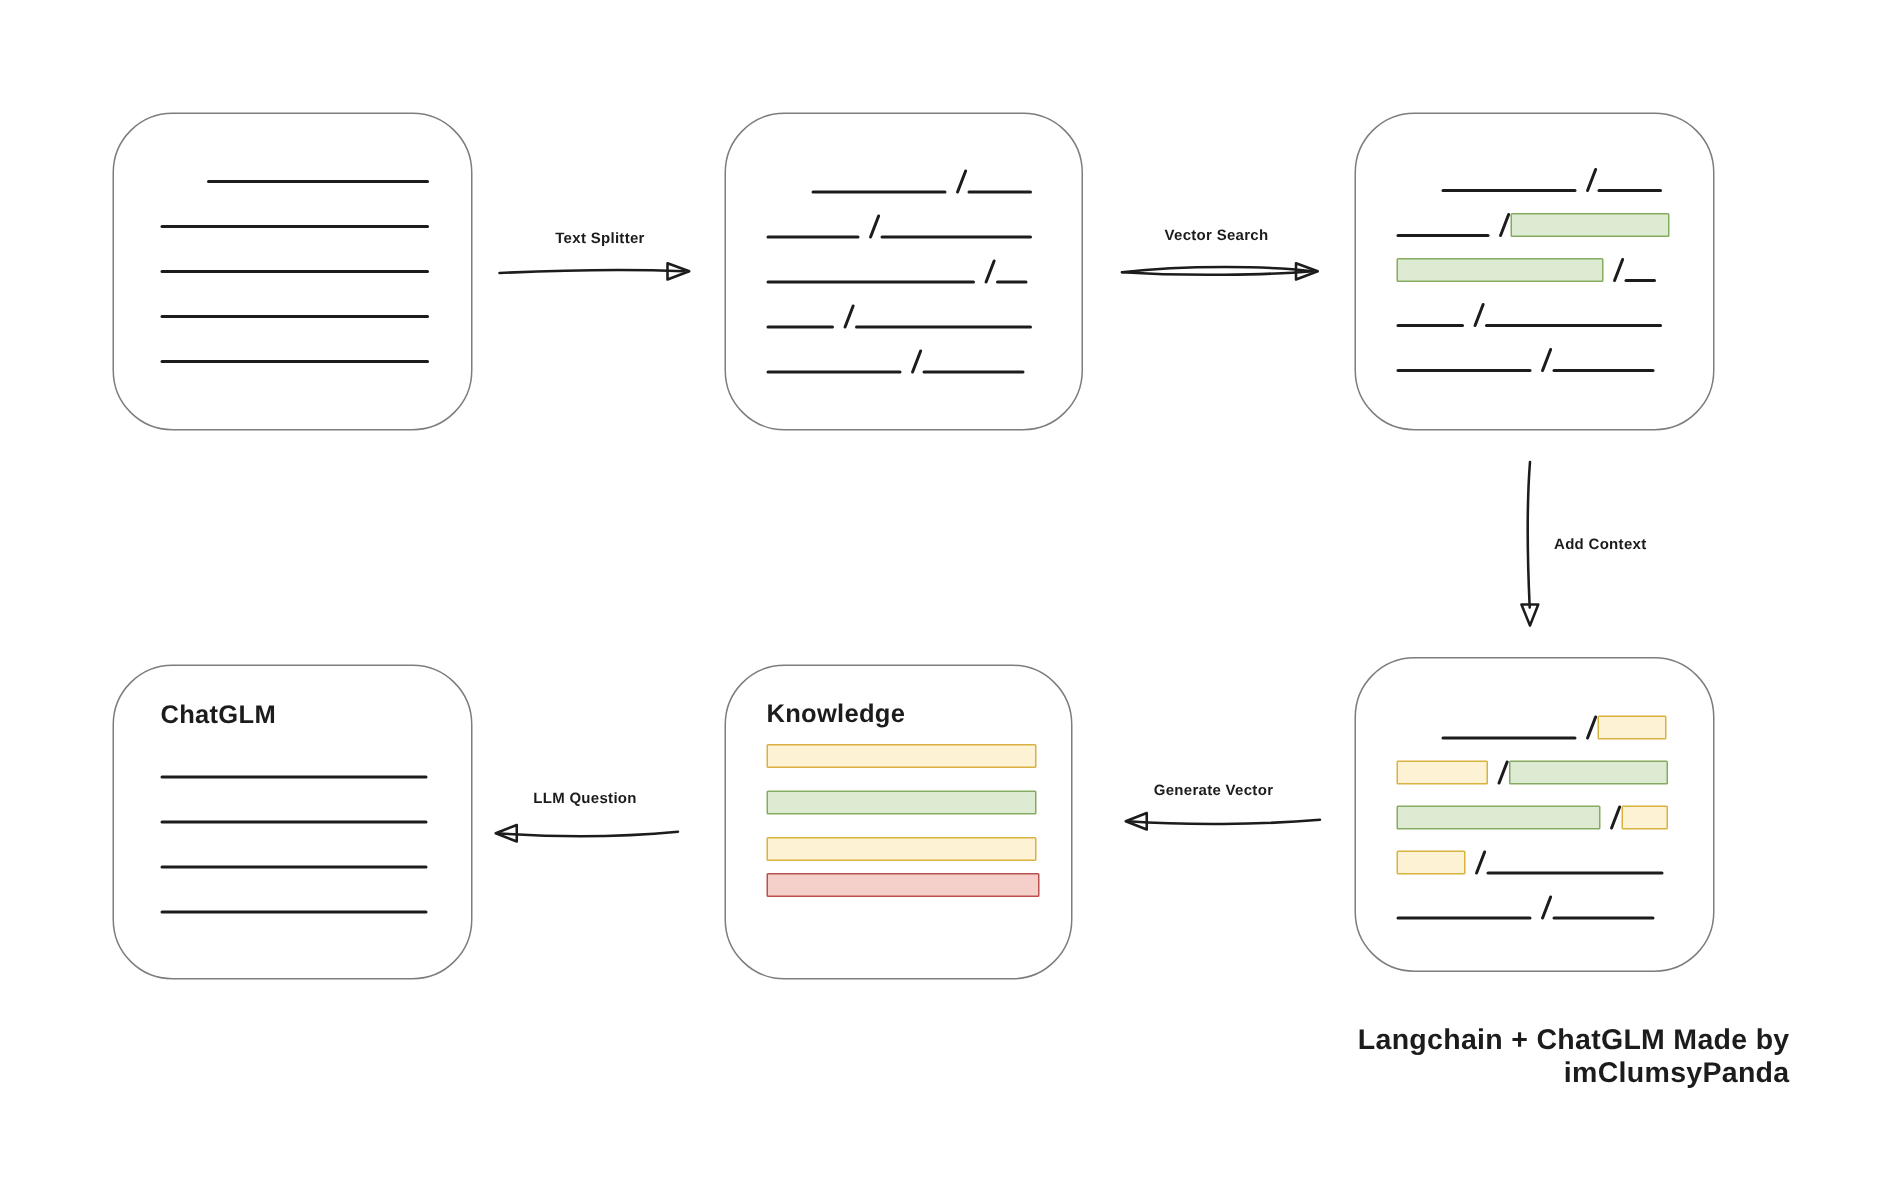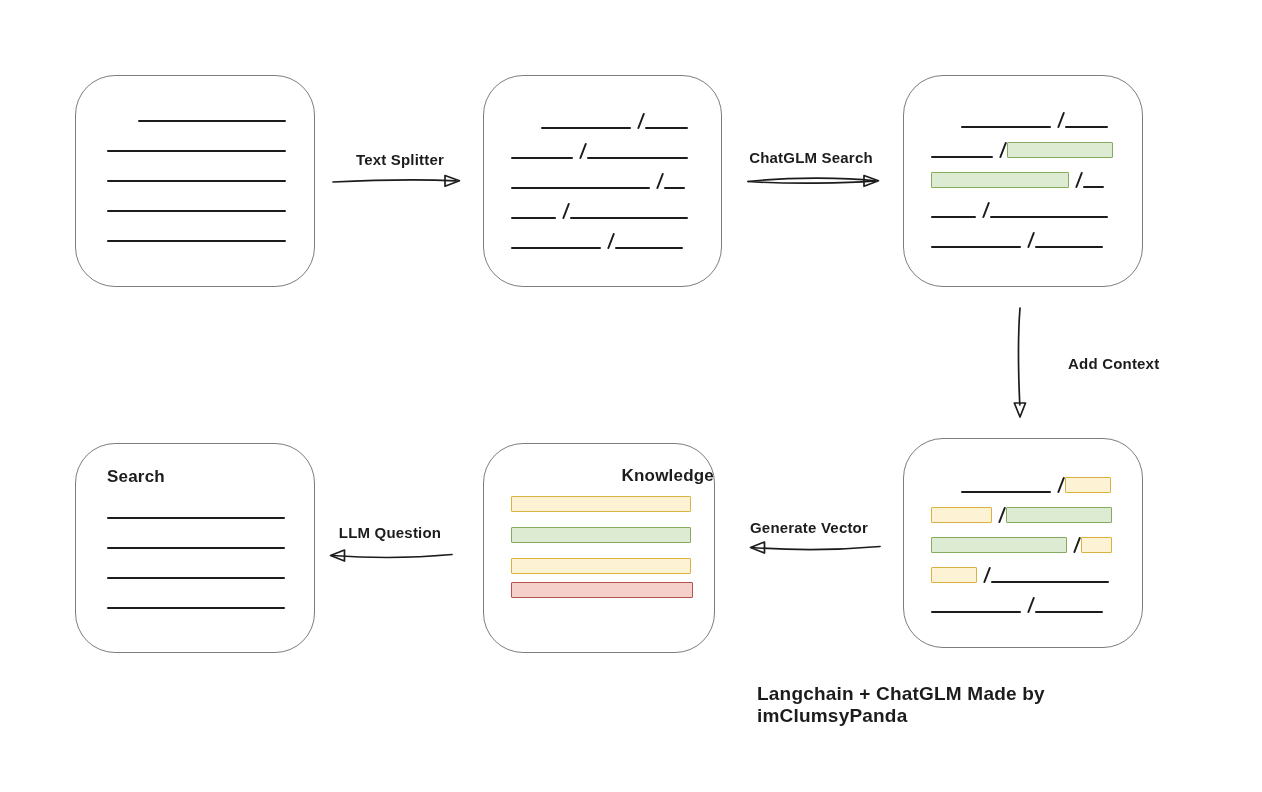--- a/index.html
+++ b/index.html
@@ -43,46 +43,46 @@
   }
   .sk-chunk,.sk-bar{box-sizing:border-box;border:1.5px solid;border-radius:1px;flex:0 0 auto;}
   .sk-chunk{height:16px;}
   .sk-bar{height:16px;}
   .sk-green{background:var(--green-fill);border-color:var(--green-border);}
   .sk-yellow{background:var(--yellow-fill);border-color:var(--yellow-border);}
   .sk-red{background:var(--red-fill);border-color:var(--red-border);}
 
   .box-label{font-size:17px;font-weight:700;letter-spacing:.2px;line-height:20px;}
   #box-answer .box-label{margin:23px 0 2px 31px;}
-  #box-prompt .knowledge-label{margin:22px 0 0 27px;text-align:right;}
+  #box-prompt .knowledge-label{margin:22px 0 0 27px;}
   #box-prompt .bars{display:flex;flex-direction:column;gap:15px;margin:10px 0 0 27px;}
   #box-prompt .question-label{margin:17px 0 0 27px;}
   #box-prompt .question-bars{margin-top:8px;}
 
   
   .arrow-label{
-    position:absolute;font-size:15px;font-weight:700;letter-spacing:.2px;
+    position:absolute;font-size:10px;font-weight:700;letter-spacing:.2px;
     line-height:20px;text-align:center;white-space:nowrap;
   }
   #lbl-text-splitter{left:330px;top:150px;width:140px;}
   #lbl-vector-search{left:740px;top:148px;width:142px;}
-  #lbl-add-context{left:1036px;top:354px;text-align:left;margin-left:32px;}
+  #lbl-add-context{left:1036px;top:354px;text-align:left;}
   #lbl-generate-prompt{left:735px;top:518px;width:148px;}
   #lbl-llm-response{left:320px;top:523px;width:140px;}
 
   .arrow-svg{position:absolute;overflow:visible;}
   #arr-text-splitter{left:330px;top:171px;}
   #arr-vector-search{left:745px;top:171px;}
   #arr-add-context{left:1008px;top:305px;}
   #arr-generate-prompt{left:735px;top:537px;}
   #arr-llm-response{left:315px;top:545px;}
   .arrow-svg path{stroke:var(--ink);stroke-width:1.7;fill:none;stroke-linecap:round;stroke-linejoin:round;}
 
   .caption{
-    position:absolute;left:757px;top:683px;width:436px;text-align:left;
+    position:absolute;left:757px;top:683px;width:436px;text-align:right;
     font-size:19px;font-weight:700;letter-spacing:.2px;
   }
 </style>
 </head>
 <body>
 
 <div class="canvas">
 
   <div class="box" id="box-document">
     <div class="rows">
@@ -204,39 +204,39 @@
         <div class="sk-bar sk-yellow" style="width: 180px;"></div>
         <div class="sk-bar sk-green" style="width: 180px;"></div>
         <div class="sk-bar sk-yellow" style="width: 180px;"></div>
       </div>
     <div class="bars question-bars">
         <div class="sk-bar sk-red" style="width: 182px;"></div>
       </div>
   </div>
 
   <div class="box" id="box-answer">
-    <div class="box-label">Search</div>
+    <div class="box-label">ChatGLM</div>
     <div class="rows">
         <div class="sk-row">
           <div class="sk-line" style="width: 178px;"></div>
         </div>
         <div class="sk-row">
           <div class="sk-line" style="width: 178px;"></div>
         </div>
         <div class="sk-row">
           <div class="sk-line" style="width: 178px;"></div>
         </div>
         <div class="sk-row">
           <div class="sk-line" style="width: 178px;"></div>
         </div>
       </div>
   </div>
 
   <div class="arrow-label" id="lbl-text-splitter">Text Splitter</div>
-  <div class="arrow-label" id="lbl-vector-search">ChatGLM Search</div>
+  <div class="arrow-label" id="lbl-vector-search">Vector Search</div>
   <div class="arrow-label" id="lbl-add-context">Add Context</div>
   <div class="arrow-label" id="lbl-generate-prompt">Generate Vector</div>
   <div class="arrow-label" id="lbl-llm-response">LLM Question</div>
 
   <svg class="arrow-svg" id="arr-text-splitter" width="140" height="20">
     <path d="M3 11 C 45 9, 95 8.5, 126 9.8"></path>
     <path d="M115 4.5 L129.5 9.8 L115 15.3 Z"></path>
   </svg>
 
   <svg class="arrow-svg" id="arr-vector-search" width="142" height="20">

